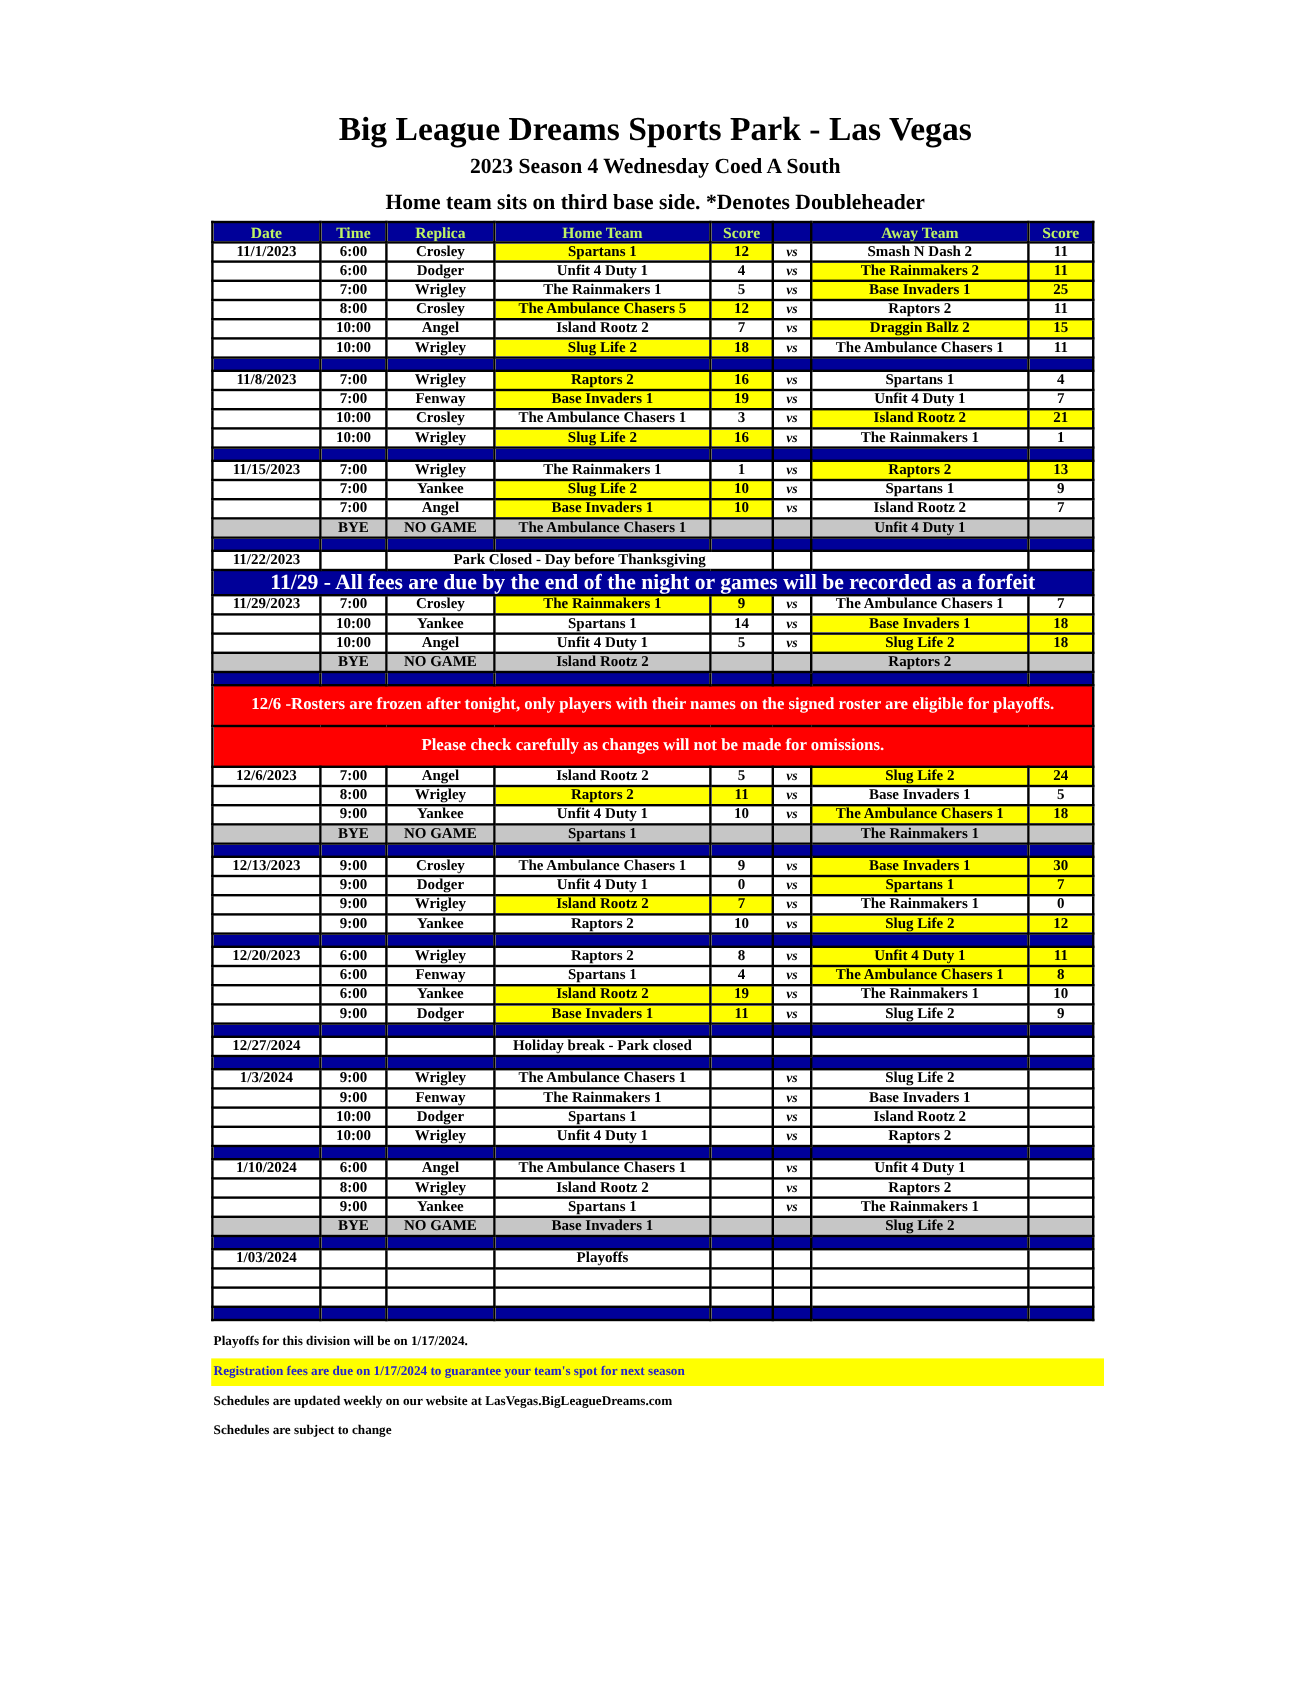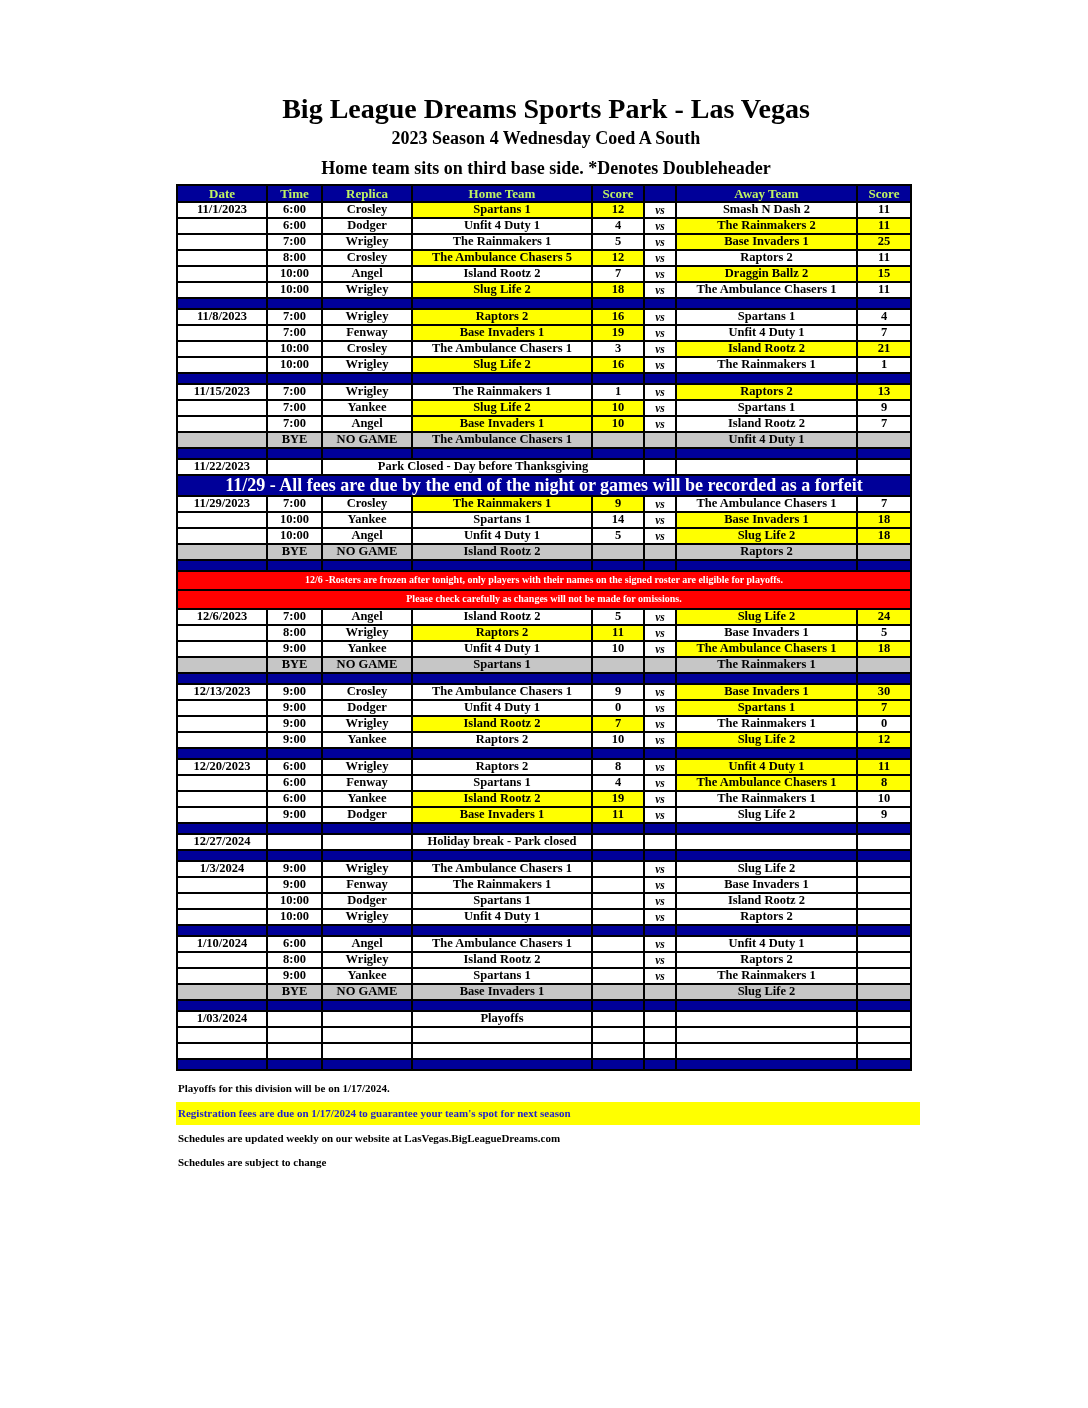--- a/index.html
+++ b/index.html
@@ -21,21 +21,21 @@
   th,td{
     border:2px solid var(--border);
     font-weight:bold;font-size:12.5px;text-align:center;
     padding:0 1px;height:16px;line-height:1.05;
     overflow:hidden;white-space:nowrap;
   }
   thead th{background:var(--navy);color:#bef264;font-size:13px;height:17px;}
   tr.sep td{background:var(--navy);height:11px;}
   tr.bye td{background:var(--grey);}
   tr.navy-notice td{background:var(--navy);color:#fff;font-size:18px;height:17px;}
-  tr.red-notice td{background:var(--red);color:#fff;font-size:10px;height:19px;}
+  tr.red-notice td{background:var(--red);color:#fff;font-size:14px;height:34px;}
   td.win{background:var(--yellow);}
   td.vs{font-style:italic;font-size:11.5px;}
   .footer{width:744px;margin-top:7px;}
   .footer-line{font-size:11px;font-weight:bold;line-height:21px;margin-top:3px;padding-left:2px;}
   .footer-line.highlight{background:var(--yellow);color:var(--footer-blue);padding:1px 2px;}
 </style>
 </head>
 <body>
 
 <div class="page">

